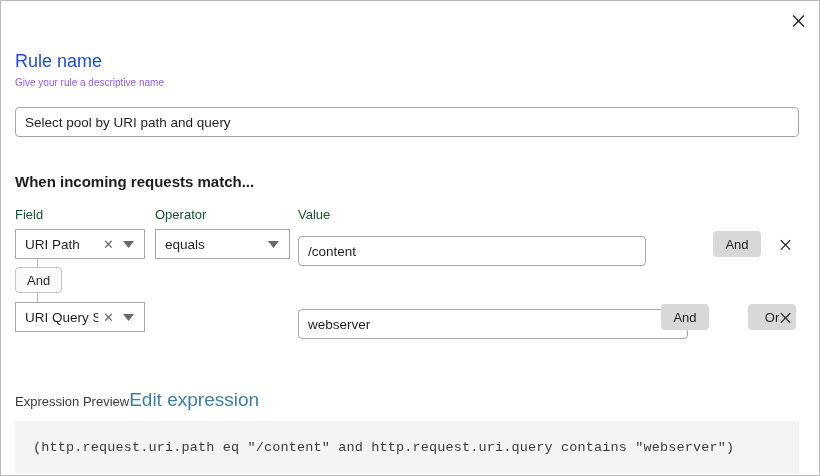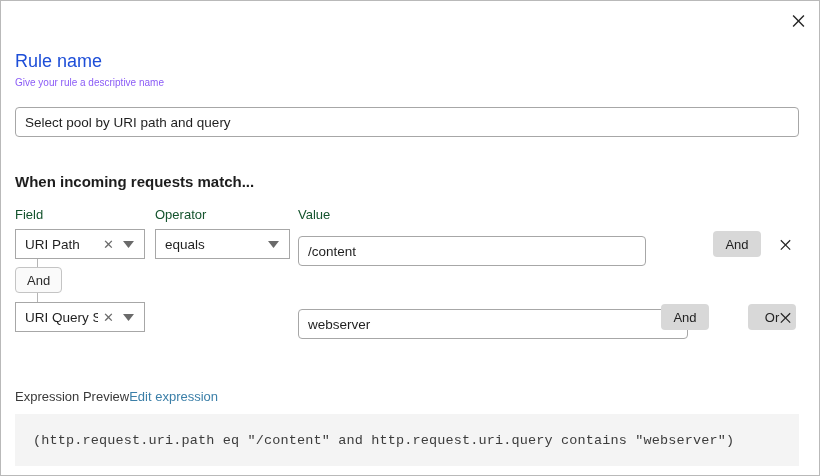--- a/index.html
+++ b/index.html
@@ -231,21 +231,21 @@
   }
   .expr-header {
     display: flex;
     align-items: baseline;
   }
   .expr-title {
     font-size: 13px;
     color: #3a3a3a;
   }
   .expr-edit-link {
-    font-size: 13px;
+    font-size: 19px;
     color: #3b7fa8;
     cursor: pointer;
   }
   .expr-box {
     margin-top: 10px;
     box-sizing: border-box;
     width: 100%;
     height: 52px;
     background: #f4f4f4;
     display: flex;

